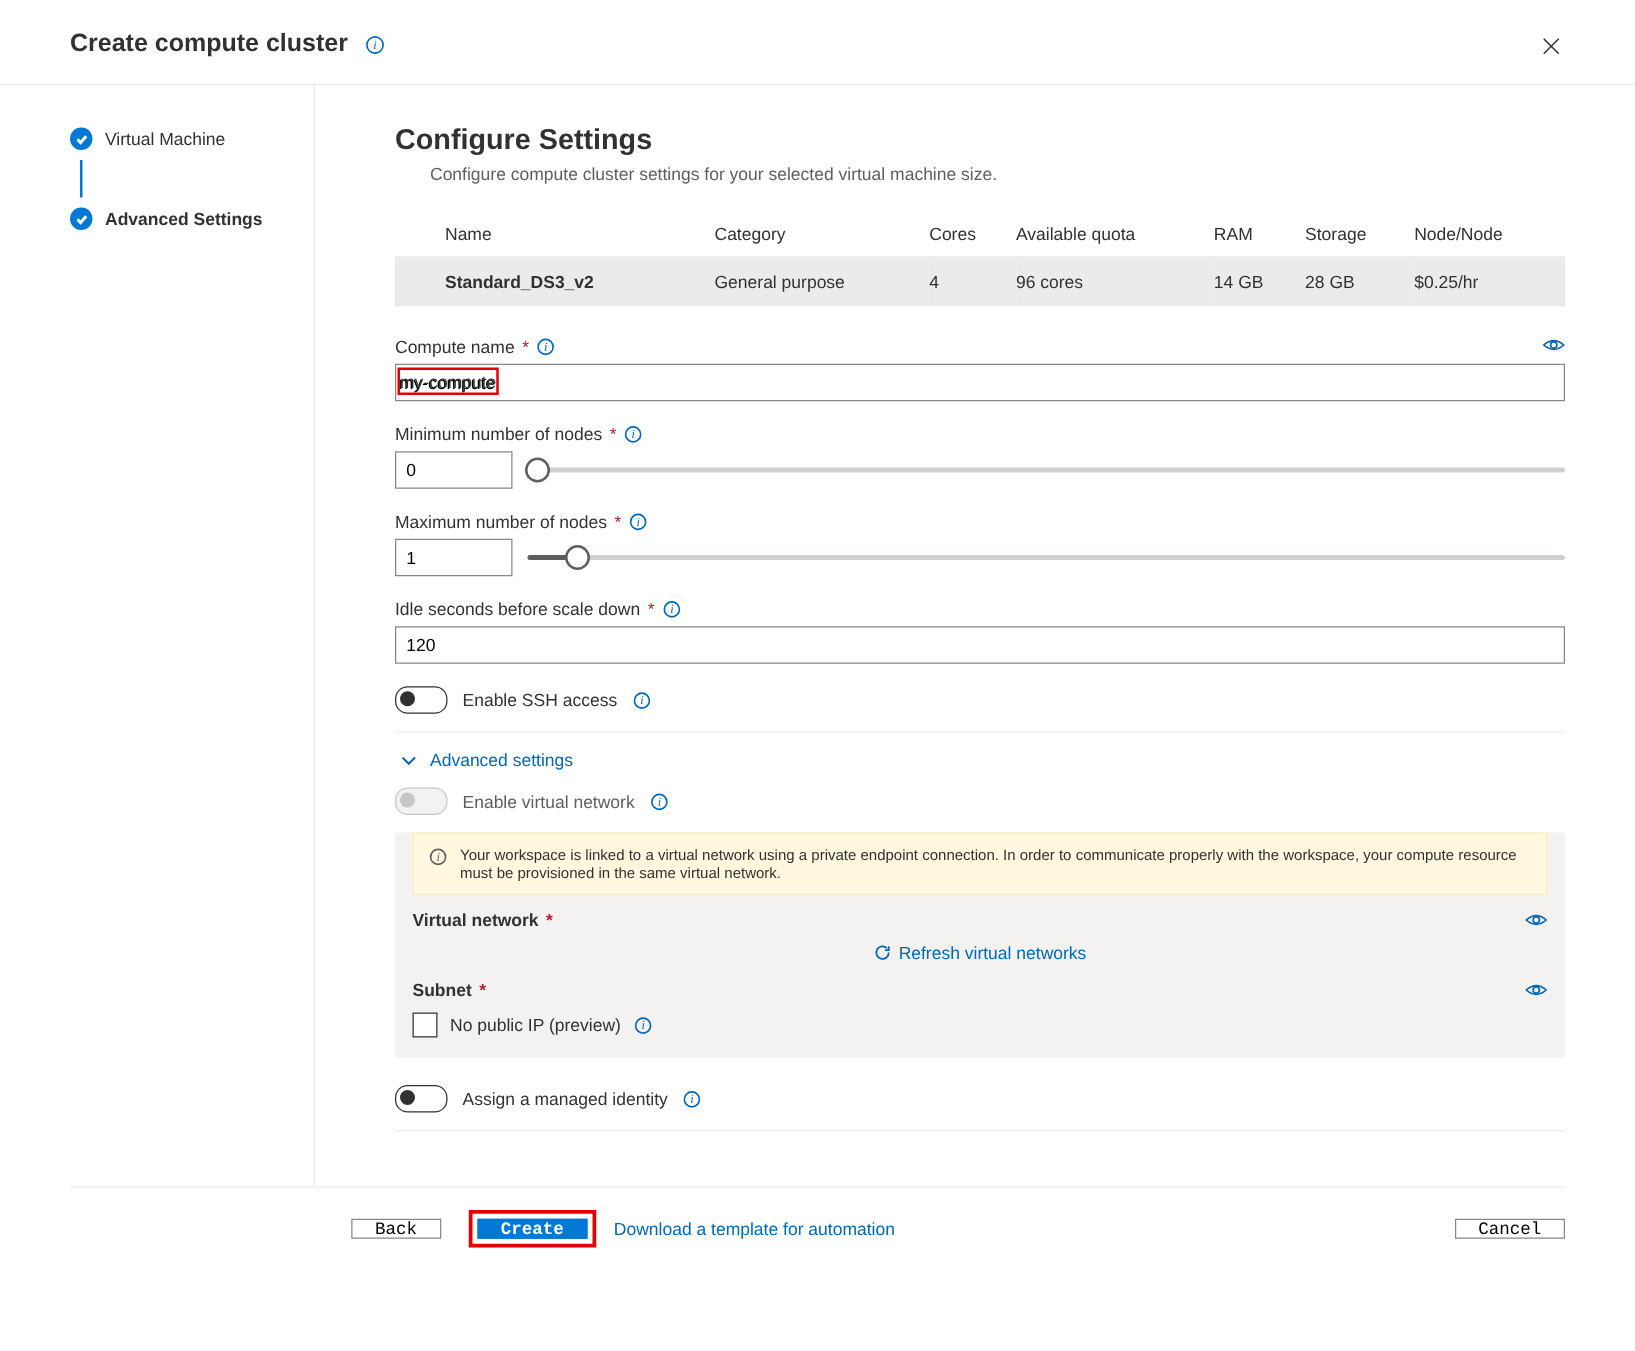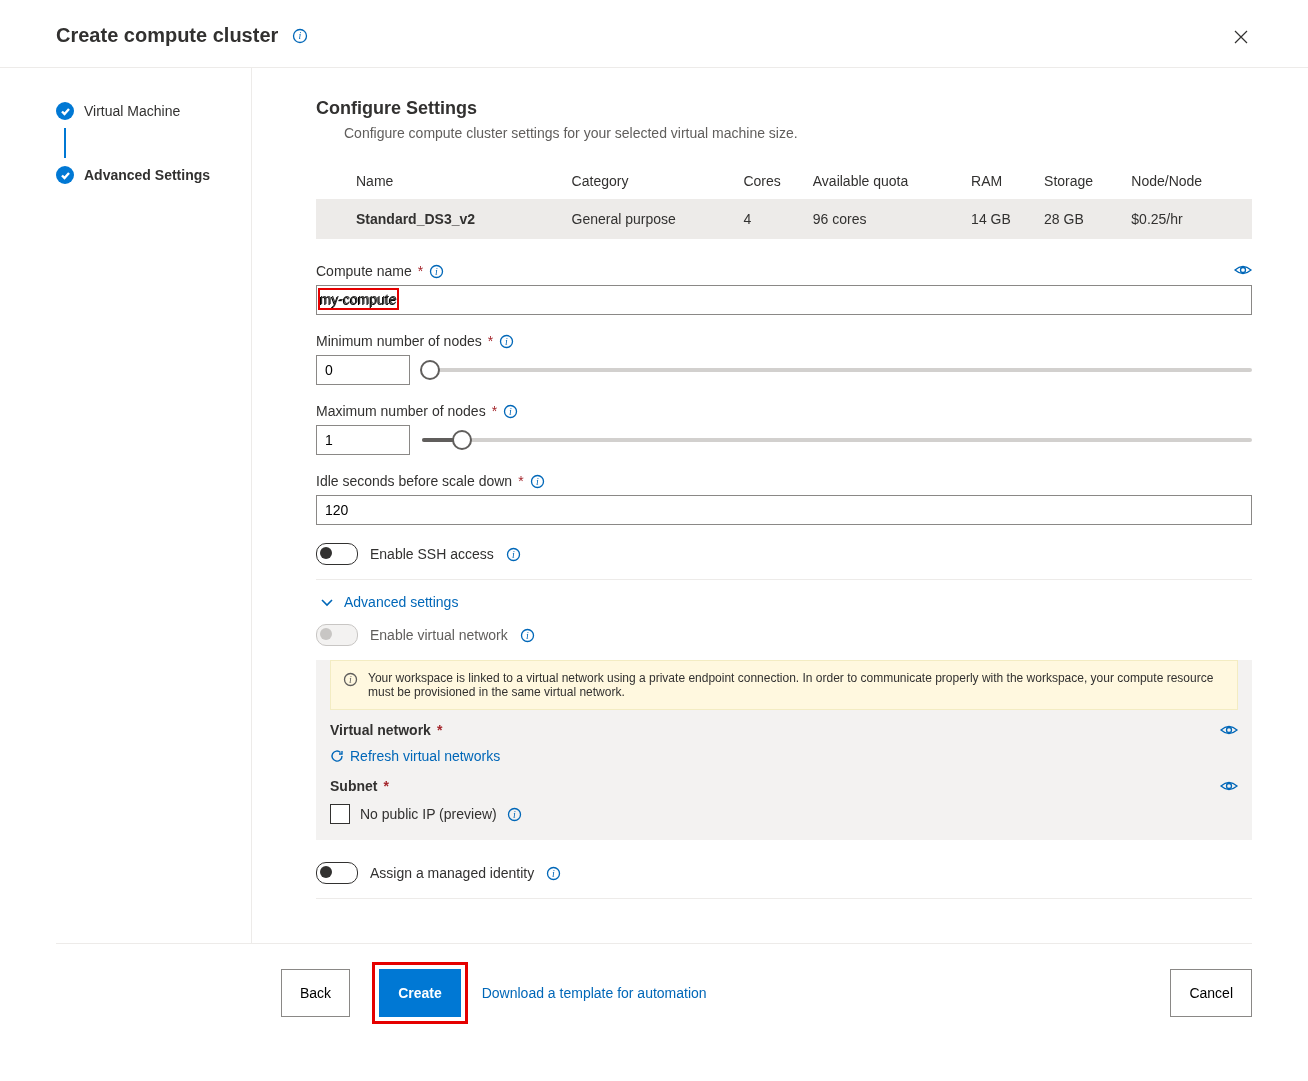--- a/index.html
+++ b/index.html
@@ -29,21 +29,21 @@
   .eye-svg{stroke:var(--link);fill:none;stroke-width:1.3;}
   .layout{display:flex;min-height:860px;gap:34px;}
   .steps{width:195px;border-right:1px solid #edebe9;padding-top:34px;}
   .step{display:flex;align-items:center;margin-bottom:8px;}
   .step .badge{width:18px;height:18px;border-radius:50%;background:var(--blue);display:flex;align-items:center;justify-content:center;margin-right:10px;}
   .step .badge svg{stroke:#fff;stroke-width:2.4;fill:none;}
   .step .lbl{color:var(--text);}
   .step.active .lbl{font-weight:600;}
   .connector{width:2px;height:30px;background:var(--blue);margin:2px 0 8px 8px;}
   .main{flex:1;padding:30px 0 30px 30px;}
-  .main h2{font-size:18px;font-weight:600;margin:0 0 6px 0;}
+  .main h2{font-size:23px;font-weight:600;margin:0 0 6px 0;}
   .sub{color:var(--muted);margin-bottom:22px;margin-left:28px;}
   table.vm{width:100%;border-collapse:collapse;margin-bottom:24px;}
   table.vm th{text-align:left;font-weight:400;color:var(--text);padding:10px 8px 10px 0;font-size:14px;}
   table.vm th:first-child,table.vm td:first-child{padding-left:40px;}
   table.vm td{padding:12px 8px 12px 0;margin-left:36px;}
   table.vm tr.data{background:var(--grey-row);}
   table.vm tr.data td:first-child{font-weight:600;}
   .field{margin-bottom:18px;}
   .field-label{margin-bottom:6px;display:flex;align-items:center;gap:6px;}
   .req{color:var(--red);}
@@ -65,26 +65,26 @@
   .expander{color:var(--link);display:flex;align-items:center;gap:10px;margin:4px 0 14px 4px;cursor:pointer;}
   .expander svg{stroke:var(--link);fill:none;stroke-width:1.6;}
   .vnet-panel{background:var(--panel);padding:0 14px 16px 14px;}
   .info-banner{background:var(--info-bg);border:1px solid var(--info-border);padding:10px 12px;display:flex;gap:10px;font-size:12px;color:#323130;margin-bottom:12px;}
   .info-banner .ico{flex:0 0 auto;margin-top:1px;}
   .info-banner .ico circle{fill:none;stroke:#605e5c;stroke-width:1.3;}
   .info-banner .ico text{fill:#605e5c;font-size:10px;font-family:Georgia,serif;font-style:italic;}
   .vnet-panel .field-label{font-weight:600;}
   .select{width:100%;height:32px;border:1px solid var(--border2);background:#fff;display:flex;align-items:center;justify-content:space-between;padding:0 10px;box-sizing:border-box;}
   .select svg{stroke:#605e5c;fill:none;stroke-width:1.4;}
-  .refresh{color:var(--link);display:flex;align-items:center;gap:6px;margin:10px 0 14px 0;cursor:pointer;font-size:14px;}
+  .refresh{color:var(--link);display:flex;align-items:center;gap:6px;margin:10px 0 14px 0;cursor:pointer;font-size:14px;justify-content:center;}
   .refresh svg{stroke:var(--link);fill:none;stroke-width:1.4;}
   .checkbox-row{display:flex;align-items:center;gap:10px;margin-top:10px;}
   .checkbox{width:18px;height:18px;border:1px solid #323130;background:#fff;}
   .footer{border-top:1px solid #edebe9;padding:18px 0 26px 0;display:flex;align-items:center;}
-  .btn{height:48px;padding:0 18px;border:1px solid var(--border2);background:#fff;font-family:Liberation Sans, sans-serif;font-size:14px;cursor:pointer;}
+  .btn{height:16px;padding:0 18px;border:1px solid var(--border2);background:#fff;font-family:Liberation Mono, monospace;font-size:14px;cursor:pointer;}
   .btn.primary{background:var(--blue);border-color:var(--blue);color:#fff;font-weight:600;}
   .hl-box{border:3px solid var(--highlight);padding:4px;display:inline-flex;}
   .link{color:var(--link);cursor:pointer;}
   .spacer{flex:1;}
   .muted{color:var(--muted);}
 </style>
 </head>
 <body>
 
 <div class="page">

